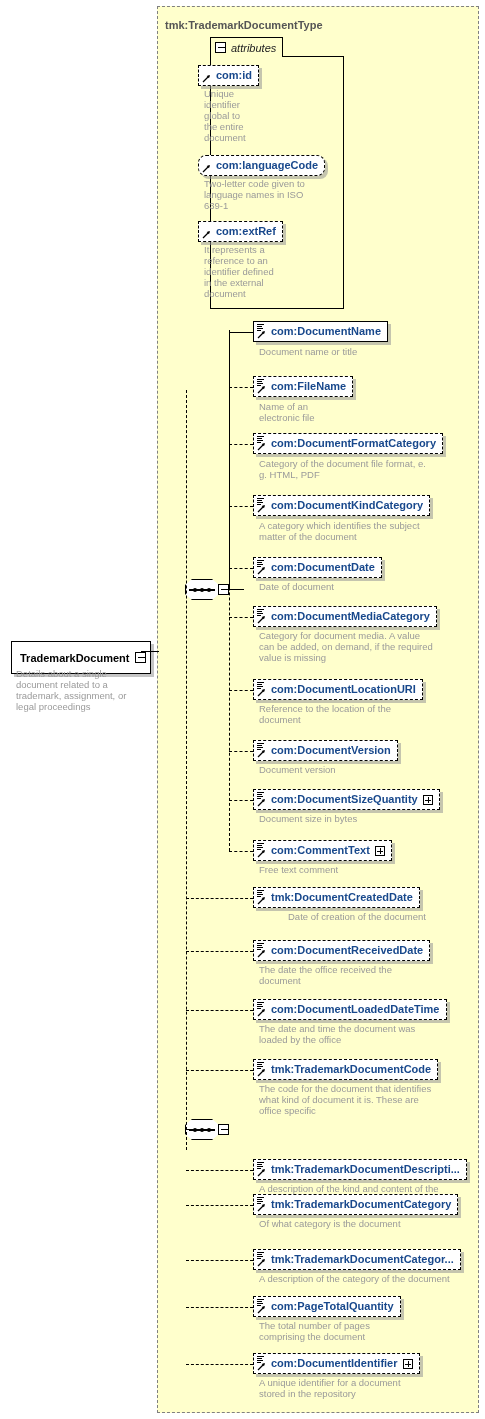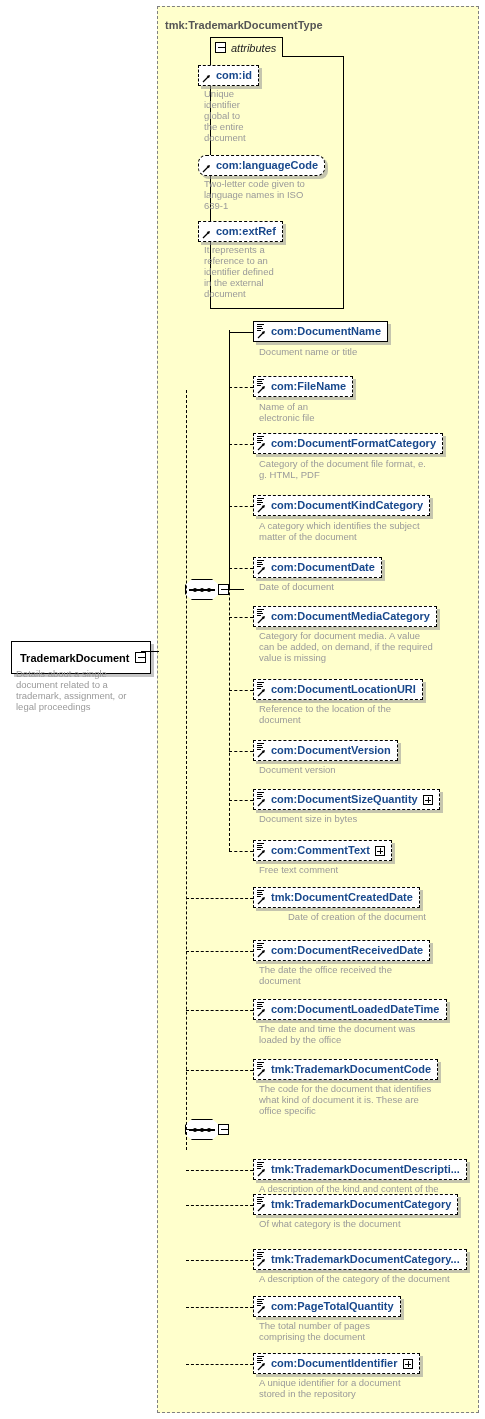--- a/index.html
+++ b/index.html
@@ -560,21 +560,21 @@
         <i></i>
         <i></i>
         <i></i>
       </span>
       <span class="arr">
         <svg width="9" height="9" viewBox="0 0 9 9">
           <path d="M1,8 L7,2" stroke="#000" stroke-width="1.3" fill="none"></path>
           <path d="M8,1 L4.6,2.1 L7,4.3 Z" fill="#000"></path>
         </svg>
       </span>
-      <span class="nm">tmk:TrademarkDocumentCategory...</span>
+      <span class="nm">tmk:TrademarkDocumentCategor...</span>
     </div>
     <div class="anno" style="left: 259px; top: 1273px; width: 212px;">A description of the category of the document</div>
     <div class="hdash" style="left: 186px; top: 1260px; width: 67px;"></div>
     <div class="node dashed" style="left: 253px; top: 1296px;">
       <span class="lines">
         <i></i>
         <i></i>
         <i></i>
         <i></i>
       </span>

